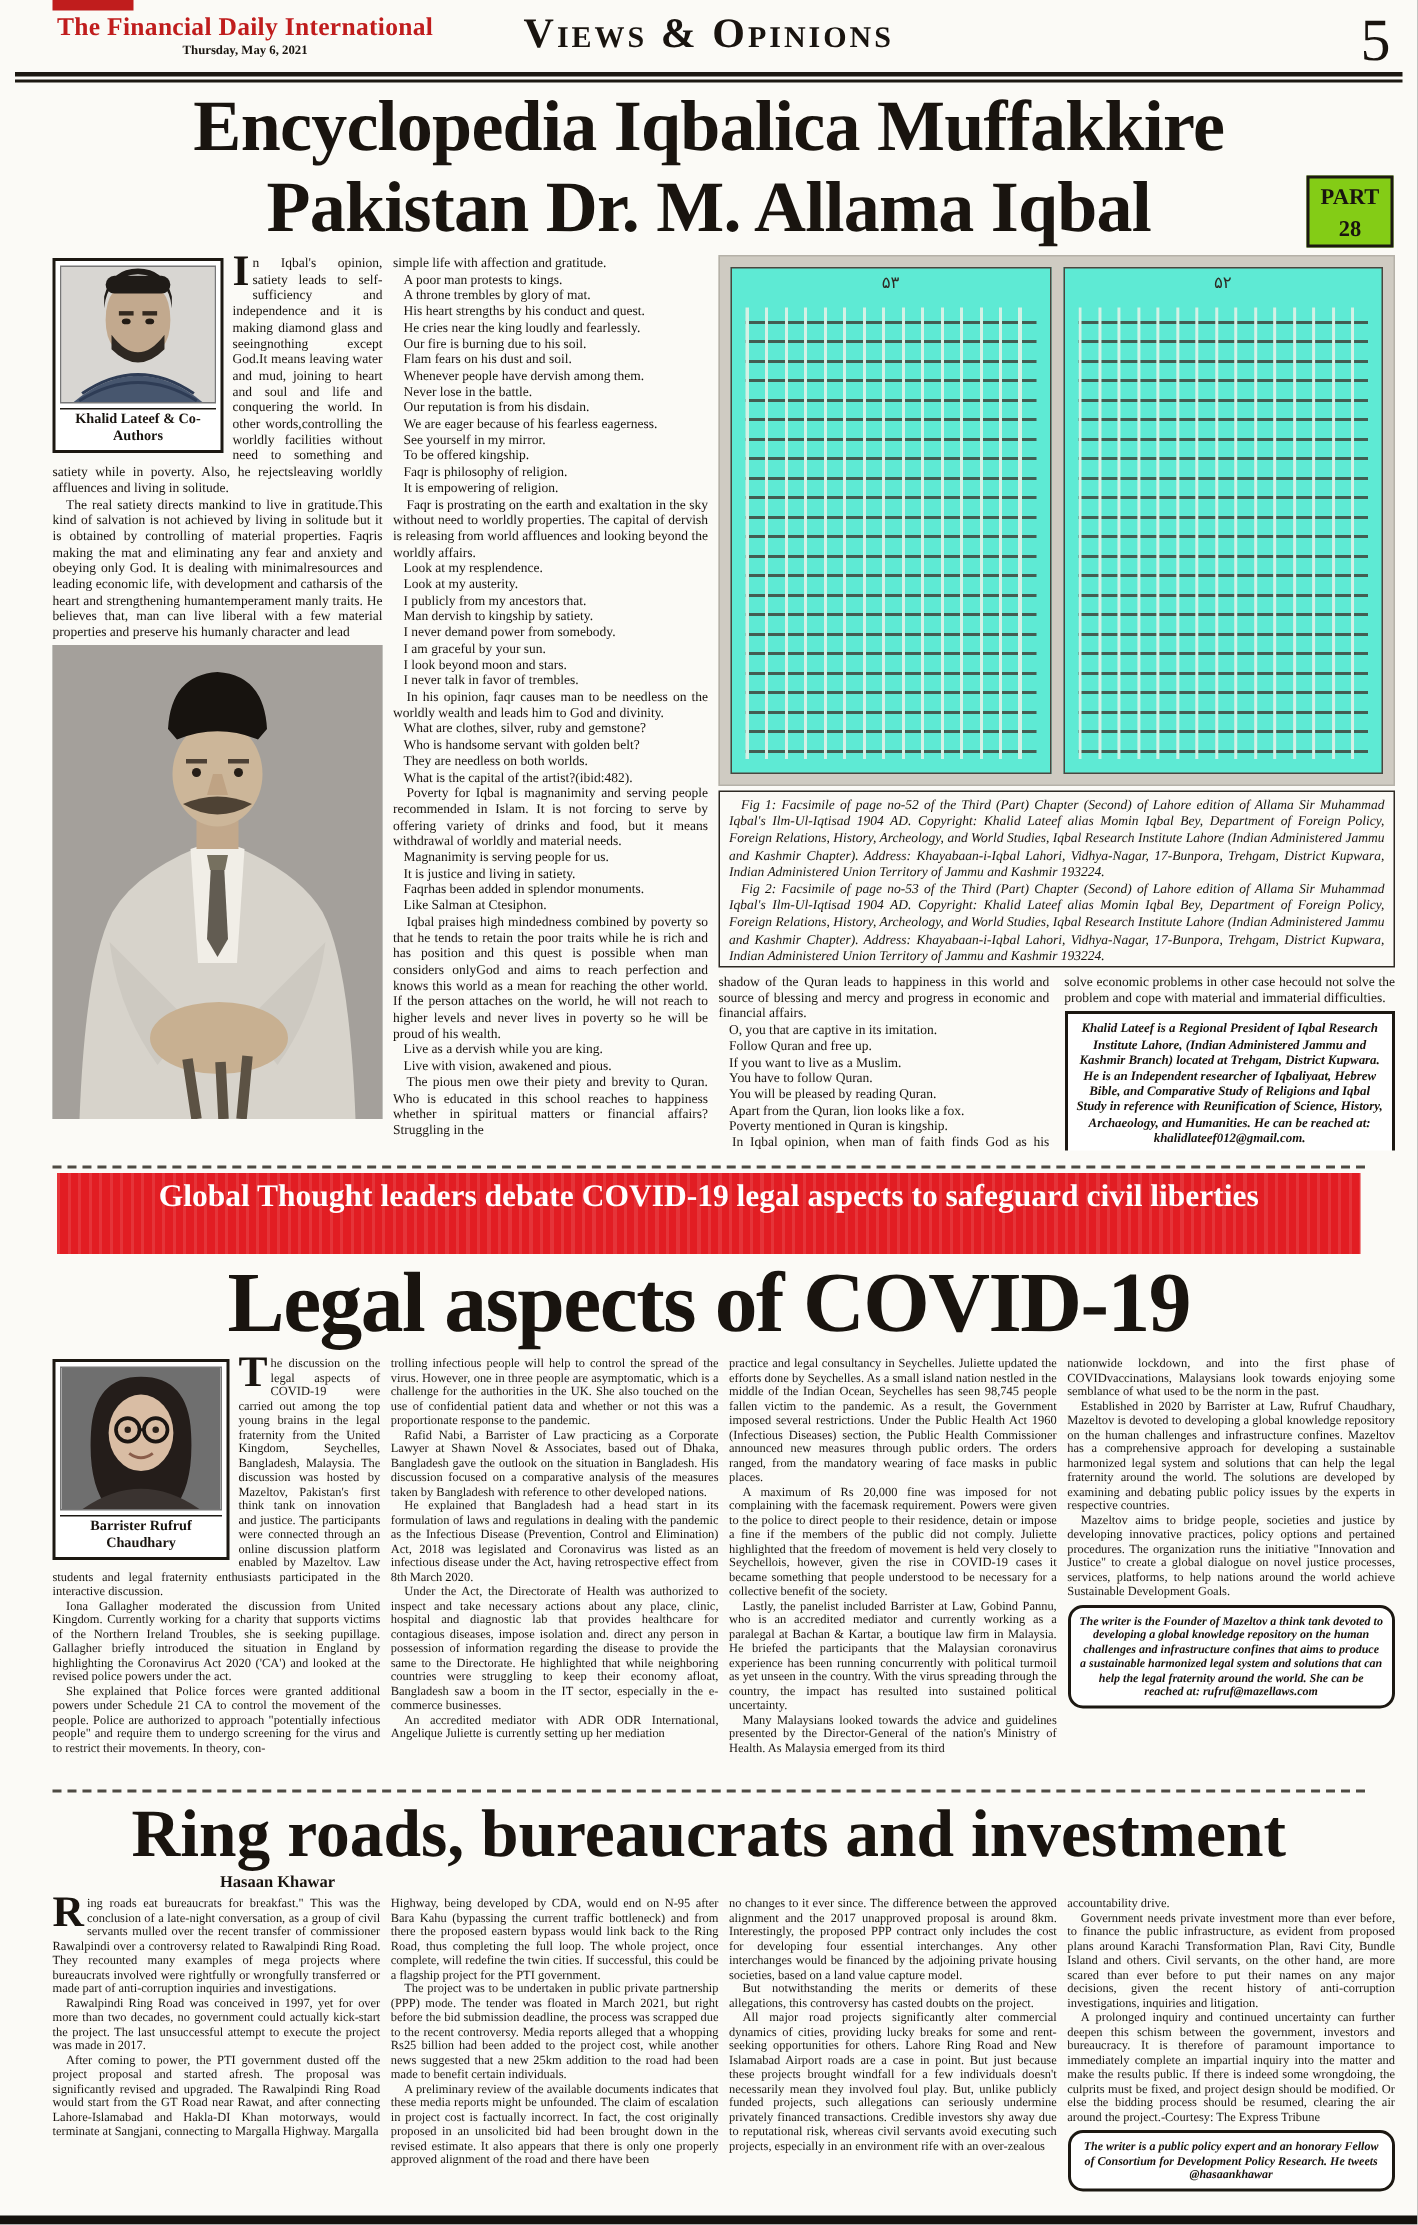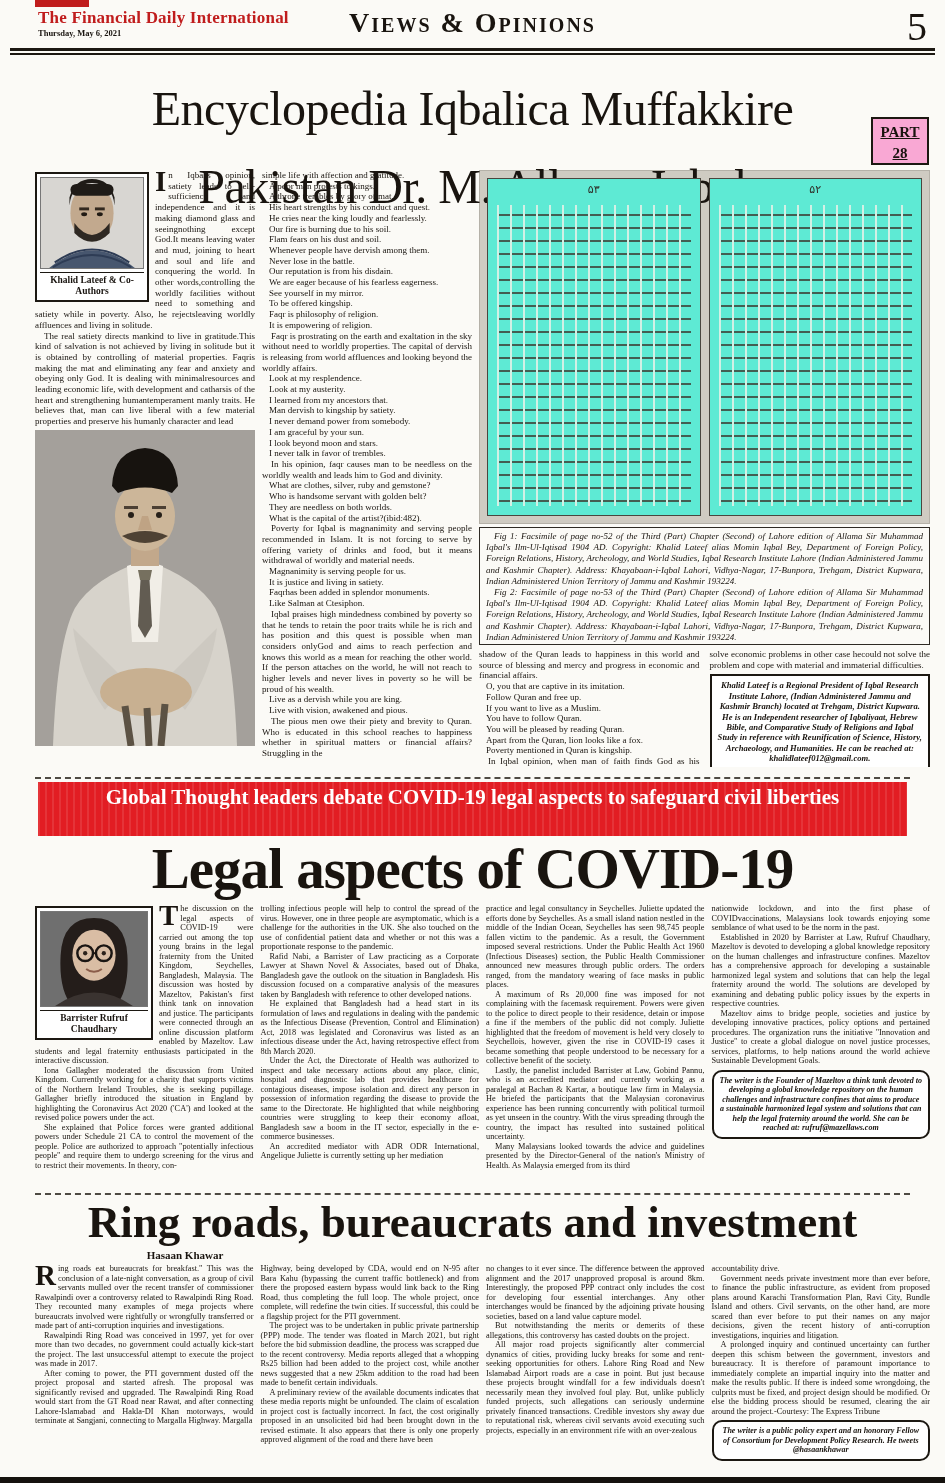--- a/index.html
+++ b/index.html
@@ -4,30 +4,30 @@
 <style>
   *{margin:0;padding:0;box-sizing:border-box;}
   html,body{background:#9a9a9a;}
   .page{width:945px;height:1483px;margin:0 auto;background:#fbfaf6;color:#19140f;
         font-family:"Liberation Serif","DejaVu Serif",serif;overflow:hidden;position:relative;}
   
   .corner-red{position:absolute;top:0;left:35px;width:54px;height:7px;background:#c01d1d;}
   .hdr{display:flex;align-items:flex-start;padding:9px 18px 0 38px;height:46px;position:relative;}
   .mast-block{z-index:2;}
   .masthead{color:#c01d1d;font-weight:bold;font-size:17px;line-height:18px;letter-spacing:.2px;}
-  .hdr-date{font-size:8.5px;font-weight:bold;margin-top:1px;}
+  .hdr-date{font-size:8.5px;font-weight:bold;text-align:center;margin-top:1px;}
   .section-title{position:absolute;left:0;right:0;top:8px;text-align:center;font-variant:small-caps;
         font-size:28px;line-height:30px;letter-spacing:2px;font-weight:600;}
   .pagenum{margin-left:auto;font-size:40px;line-height:36px;font-weight:500;z-index:2;}
   .rule2{margin:2px 10px 0;height:7px;border-top:3px solid #1c1812;border-bottom:2px solid #1c1812;}
   
   .a1-head{position:relative;text-align:center;padding-top:3px;height:115px;}
-  .a1-head .hl{font-size:48px;line-height:54px;font-weight:normal;letter-spacing:-.5px;margin-top:24px;}
+  .a1-head .hl{font-size:48px;line-height:54px;font-weight:bold;letter-spacing:-.5px;}
   .part-box{position:absolute;right:16px;top:62px;width:58px;height:48px;border:2px solid #1c1812;
-        background:#f9a8d4;font-weight:bold;font-size:15px;line-height:21px;text-align:center;padding-top:3px;text-decoration:underline;}
+        background:#84cc16;font-weight:bold;font-size:15px;line-height:21px;text-align:center;padding-top:3px;}
   .covid-head{text-align:center;font-size:57px;line-height:62px;font-weight:bold;height:66px;letter-spacing:-1px;}
   .ring-head{text-align:center;font-size:45px;line-height:49px;font-weight:bold;height:50px;margin-top:2px;}
   .byline{width:220px;margin-left:75px;text-align:center;font-weight:bold;font-size:11px;height:16px;line-height:15px;}
   
   .bodyflex{display:flex;gap:7px;padding:0 15px 0 35px;overflow:hidden;}
   .a1-body{height:604px;}
   .covid-body{height:286px;}
   .ring-body{height:212px;}
   .col{font-size:9px;line-height:10.7px;text-align:justify;}
   .c1{width:220px;flex:none;}
@@ -157,21 +157,21 @@
           <p class="bp b-line">Never lose in the battle.</p>
           <p class="bp b-line">Our reputation is from his disdain.</p>
           <p class="bp b-line">We are eager because of his fearless eagerness.</p>
           <p class="bp b-line">See yourself in my mirror.</p>
           <p class="bp b-line">To be offered kingship.</p>
           <p class="bp b-line">Faqr is philosophy of religion.</p>
           <p class="bp b-line">It is empowering of religion.</p>
           <p class="bp b-para">Faqr is prostrating on the earth and exaltation in the sky without need to worldly properties. The capital of dervish is releasing from world affluences and looking beyond the worldly affairs.</p>
           <p class="bp b-line">Look at my resplendence.</p>
           <p class="bp b-line">Look at my austerity.</p>
-          <p class="bp b-line">I learned from my ancestors that.</p>
+          <p class="bp b-line">I publicly from my ancestors that.</p>
           <p class="bp b-line">Man dervish to kingship by satiety.</p>
           <p class="bp b-line">I never demand power from somebody.</p>
           <p class="bp b-line">I am graceful by your sun.</p>
           <p class="bp b-line">I look beyond moon and stars.</p>
           <p class="bp b-line">I never talk in favor of trembles.</p>
           <p class="bp b-para">In his opinion, faqr causes man to be needless on the worldly wealth and leads him to God and divinity.</p>
           <p class="bp b-line">What are clothes, silver, ruby and gemstone?</p>
           <p class="bp b-line">Who is handsome servant with golden belt?</p>
           <p class="bp b-line">They are needless on both worlds.</p>
           <p class="bp b-line">What is the capital of the artist?(ibid:482).</p>

